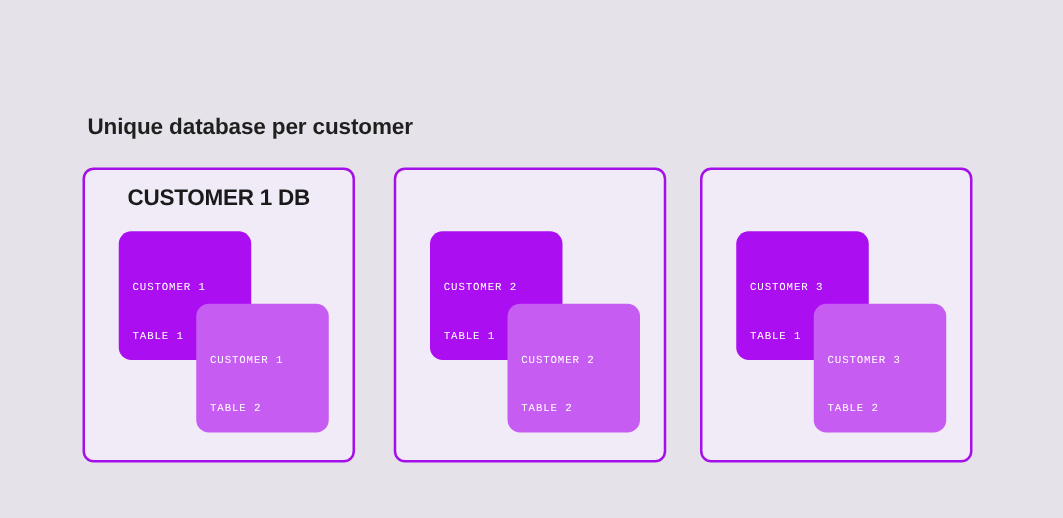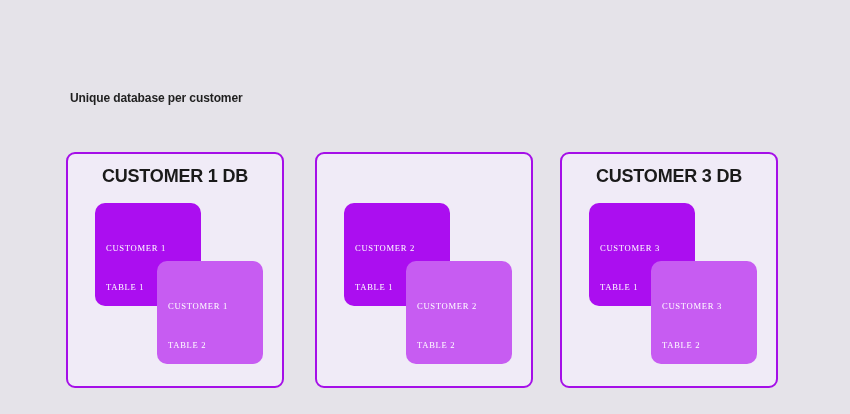--- a/index.html
+++ b/index.html
@@ -28,38 +28,38 @@
     font-weight: bold;
     color: #a50fe8;
     letter-spacing: -0.2px;
     white-space: nowrap;
   }
 
   .subheading {
     position: absolute;
     left: 70px;
     top: 91px;
-    font-size: 12px;
+    font-size: 18px;
     font-weight: bold;
     color: #1f1f1f;
     letter-spacing: -0.1px;
     white-space: nowrap;
   }
 
   .cards {
     position: absolute;
     left: 66px;
     top: 134px;
     width: 716px;
     height: 240px;
   }
 
   .db-card {
     position: absolute;
-    top: 18px;
+    top: 0;
     width: 218px;
     height: 236px;
     box-sizing: border-box;
     border: 2px solid #a50fe8;
     border-radius: 9px;
     background: #f0ebf7;
     overflow: hidden;
   }
   .db-card.c1 { left: 0px; }
   .db-card.c2 { left: 249px; }
@@ -77,21 +77,21 @@
     letter-spacing: -0.2px;
   }
 
   .table-box {
     position: absolute;
     box-sizing: border-box;
     border-radius: 10px;
     width: 106px;
     height: 103px;
     color: #ffffff;
-    font-family: Liberation Serif, serif;
+    font-family: Liberation Mono, monospace;
     font-size: 8.6px;
     letter-spacing: 0.7px;
     line-height: 13px;
     padding: 13px 0 0 11px;
     white-space: pre;
   }
 
   .table-box.t1 {
     left: 27px;
     top: 49px;
@@ -135,21 +135,20 @@
         <span class="tb-line">CUSTOMER 2</span>
         <span class="tb-line">TABLE 1</span>
       </div>
       <div class="table-box t2">
         <span class="tb-line">CUSTOMER 2</span>
         <span class="tb-line">TABLE 2</span>
       </div>
     </div>
 
     <div class="db-card c3">
-      <div class="db-title">CUSTOMER 3 DB</div>
       <div class="table-box t1">
         <span class="tb-line">CUSTOMER 3</span>
         <span class="tb-line">TABLE 1</span>
       </div>
       <div class="table-box t2">
         <span class="tb-line">CUSTOMER 3</span>
         <span class="tb-line">TABLE 2</span>
       </div>
     </div>
 

